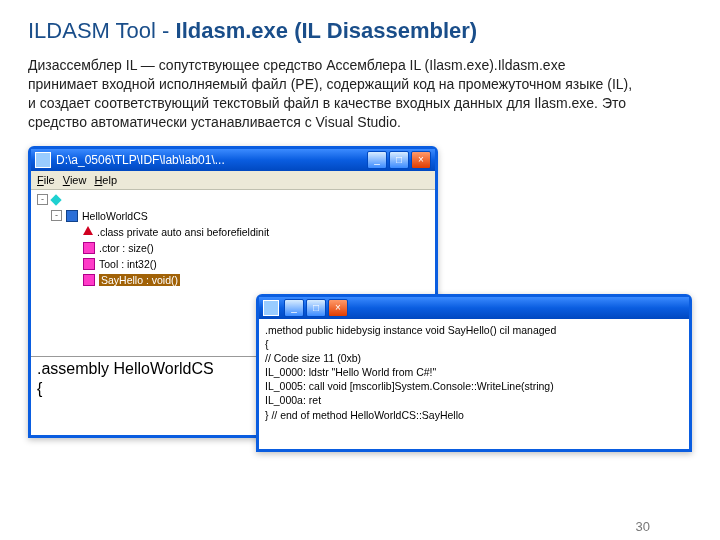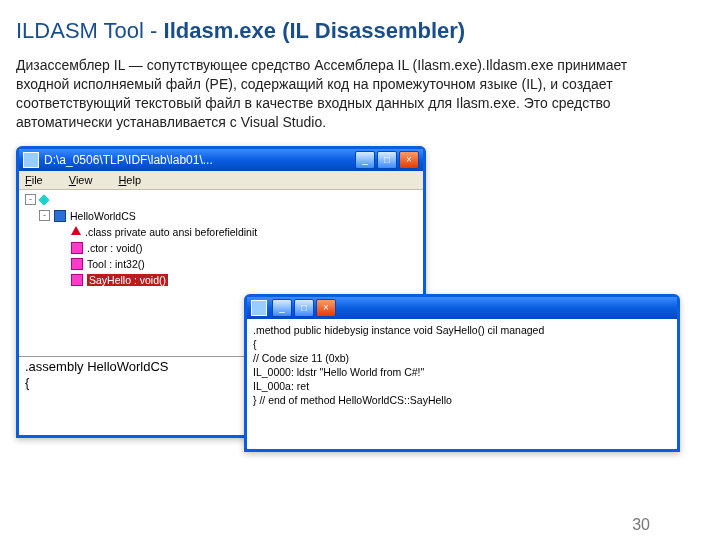--- a/index.html
+++ b/index.html
@@ -1,45 +1,45 @@
 <!DOCTYPE html>
 <html><head>
 <meta charset="utf-8">
 <style>
   html,body{margin:0;padding:0;width:720px;height:540px;background:#fff;font-family:Verdana,Arial,sans-serif;overflow:hidden}
-  .slide{position:relative;width:664px;height:540px;box-sizing:border-box;padding:18px 28px 0 16px}
+  .slide{position:relative;width:664px;height:540px;box-sizing:border-box;padding:18px 28px 0 28px}
   .title{color:#1a4e8a;font-size:22px;font-weight:400;margin:0 0 10px 0}
   .title b{font-weight:700}
   .desc{color:#222;font-size:14px;line-height:1.35;margin:12px 0 14px 0}
   .shot-area{position:relative;width:660px;height:300px}
   
   .win{position:absolute;border:3px solid #0a5de0;border-radius:6px 6px 0 0;background:#fff;box-shadow:0 2px 6px rgba(0,0,0,.25);font-family:Tahoma,Verdana,sans-serif}
   .titlebar{height:22px;background:linear-gradient(to bottom,#3b8bff 0%,#0a5de0 50%,#0048c0 100%);display:flex;align-items:center;padding:0 4px;color:#fff;font-size:12px;font-weight:400}
   .titlebar .icon{width:14px;height:14px;background:#9cf;border:1px solid #fff;margin-right:5px;display:inline-block}
   .titlebar .ttl{flex:1;white-space:nowrap;overflow:hidden}
   .tbtns{display:flex;gap:2px}
   .tbtn{width:18px;height:16px;background:linear-gradient(to bottom,#d8ecff,#3b8bff);border:1px solid #0048c0;border-radius:2px;display:flex;align-items:center;justify-content:center;color:#fff;font-size:10px;line-height:1}
   .tbtn.close{background:linear-gradient(to bottom,#ff9a6a,#e03c00)}
-  .menubar{height:18px;background:#ece9d8;border-bottom:1px solid #c0c0b0;font-size:11px;display:flex;align-items:center;padding:0 6px;gap:26px;color:#000}
+  .menubar{height:18px;background:#ece9d8;border-bottom:1px solid #c0c0b0;font-size:11px;display:flex;align-items:center;padding:0 6px;gap:8px;color:#000}
   .menubar span u{text-decoration:underline}
   .content{background:#fff;font-size:10.5px;color:#000}
   .tree{padding:2px 2px 4px 6px;border-bottom:1px solid #999}
   .trow{display:flex;align-items:center;height:16px;white-space:nowrap}
   .ind1{padding-left:14px}.ind3{padding-left:46px}
   .exp{display:inline-block;width:9px;height:9px;border:1px solid #888;font-size:9px;line-height:8px;text-align:center;margin-right:4px;background:#fff;color:#555}
   .ic{display:inline-block;width:10px;height:10px;margin-right:4px}
   .ic.cyan{background:#1ed0d0;transform:rotate(45deg);width:8px;height:8px}
   .ic.red{width:0;height:0;border-left:5px solid transparent;border-right:5px solid transparent;border-bottom:9px solid #d00020;transform:translateY(-1px)}
   .ic.blue{background:#2b6fd8;border:1px solid #11428a}
   .ic.pink{background:#ff3bc8;border:1px solid #b0008a}
-  .sel{background:#b91c1c;color:#fff;padding:0 2px}
-  .botpane{padding:2px 6px 6px 6px;font-size:13px;line-height:1.3}
+  .sel{background:#a16207;color:#fff;padding:0 2px}
+  .botpane{padding:2px 6px 6px 6px;font-size:16px;line-height:1.3}
   
   .codewin .content{font-family:Liberation Sans, sans-serif;font-size:10.5px;padding:4px 6px;white-space:nowrap;overflow:hidden;line-height:1.35}
-  .pagenum{position:absolute;right:14px;bottom:6px;color:#777;font-size:16px}
+  .pagenum{position:absolute;right:14px;bottom:6px;color:#777;font-size:13px}
   .ribbon{position:absolute;left:0;bottom:30px;width:380px;height:42px;background:linear-gradient(to right,#9aa5af 0%,#d8dde1 60%,#eef0f2 100%);opacity:.5;z-index:-1}
 </style>
 </head>
 <body>
 
 <div class="slide">
   <h1 class="title">
     <span>ILDASM Tool - </span><b>Ildasm.exe (IL Disassembler)</b>
   </h1>
   <p class="desc">Дизассемблер IL — сопутствующее средство Ассемблера IL (Ilasm.exe).Ildasm.exe принимает входной исполняемый файл (PE), содержащий код на промежуточном языке (IL), и создает соответствующий текстовый файл в качестве входных данных для Ilasm.exe.
@@ -72,21 +72,21 @@
               <span class="exp">-</span>
               <span class="ic blue"></span>
               <span>HelloWorldCS</span>
             </div>
           <div class="trow ind3">
               <span class="ic red"></span>
               <span>.class private auto ansi beforefieldinit</span>
             </div>
           <div class="trow ind3">
               <span class="ic pink"></span>
-              <span>.ctor : void()</span>
+              <span>.ctor : size()</span>
             </div>
           <div class="trow ind3">
               <span class="ic pink"></span>
               <span>Tool : int32()</span>
             </div>
           <div class="trow ind3">
               <span class="ic pink"></span>
               <span class="sel">SayHello : void()</span>
             </div>
           <div style="height:64px"></div>
@@ -105,20 +105,21 @@
           <div class="tbtn">_</div>
           <div class="tbtn">□</div>
           <div class="tbtn close">×</div>
         </div>
       </div>
       <div class="content">
         <div>.method public hidebysig instance void  SayHello() cil managed</div>
         <div>{</div>
         <div>  // Code size       11 (0xb)</div>
         <div>  IL_0000:  ldstr      "Hello World from C#!"</div>
+        <div>  IL_0005:  call       void [mscorlib]System.Console::WriteLine(string)</div>
         <div>  IL_000a:  ret</div>
         <div>} // end of method HelloWorldCS::SayHello</div>
       </div>
     </div>
   </div>
 
   <div class="ribbon"></div>
   <div class="pagenum">30</div>
 </div>
 

